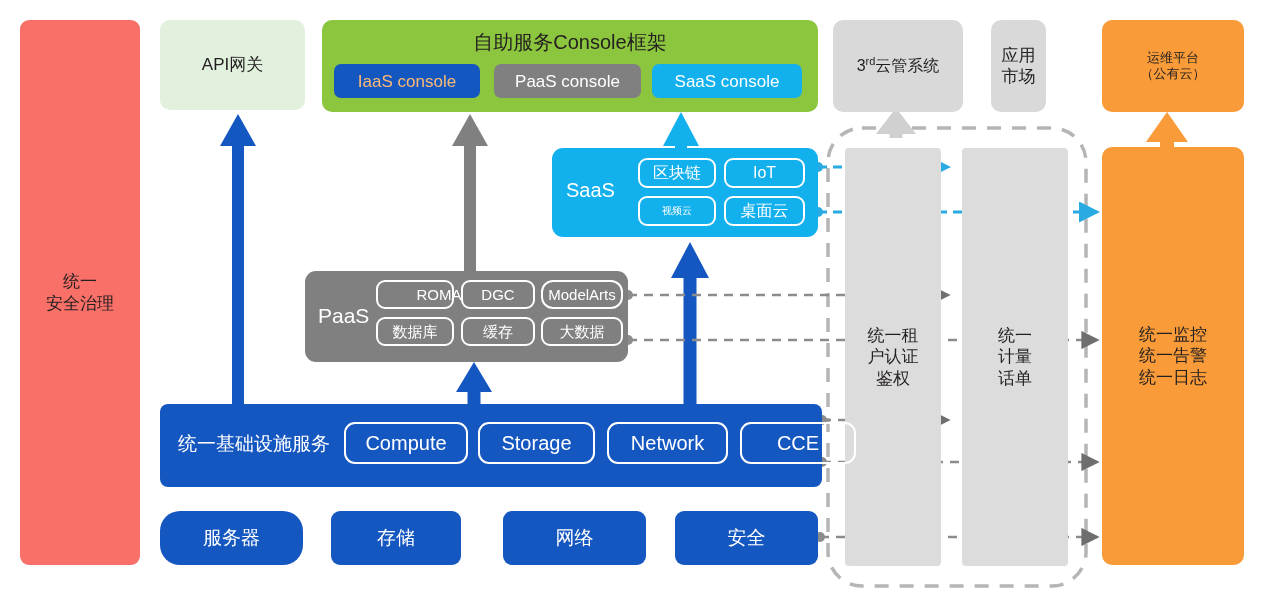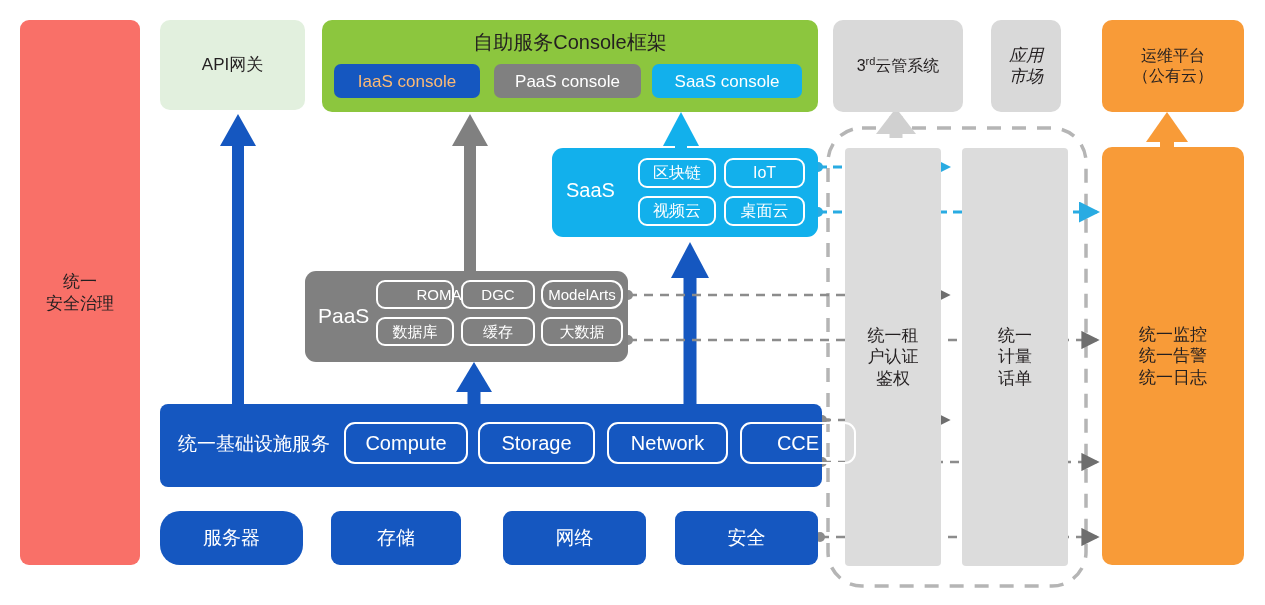--- a/index.html
+++ b/index.html
@@ -116,26 +116,26 @@
       <span>SaaS console</span>
     </div>
   </div>
 
   <div class="box z3" style="left:833px;top:20px;width:130px;height:92px;background:#D9D9D9;color:#231F20;font-size:16px;">
     <span>
       <span>3</span><sup style="font-size:11px;">rd</sup><span>云管系统</span>
     </span>
   </div>
 
-  <div class="box z3" style="left:991px;top:20px;width:70px;height:92px;background:#D9D9D9;color:#231F20;font-size:17px;font-style:italic;">
+  <div class="box z3" style="left:991px;top:20px;width:55px;height:92px;background:#D9D9D9;color:#231F20;font-size:17px;">
     <span style="white-space:pre-line;">应用
 市场</span>
   </div>
 
-  <div class="box z3" style="left:1102px;top:20px;width:142px;height:92px;background:#F89B38;color:#231F20;font-size:16px;align-items:center;">
+  <div class="box z3" style="left:1102px;top:20px;width:142px;height:92px;background:#F89B38;color:#231F20;font-size:13px;align-items:center;">
     <span style="white-space:pre-line;">运维平台
 （公有云）</span>
   </div>
 
   <div class="box z3" style="left:1102px;top:147px;width:142px;height:418px;background:#F89B38;color:#231F20;font-size:17px;">
     <span style="white-space:pre-line;">统一监控
 统一告警
 统一日志</span>
   </div>
 
@@ -151,21 +151,21 @@
   </div>
 
   <div class="box z3" style="left:552px;top:148px;width:266px;height:89px;background:#12B0EC;display:block;border-radius:11px;">
     <div style="position:absolute;left:14px;top:30px;color:#fff;font-size:20px;">SaaS</div>
     <div class="chip" style="left:86px;top:10px;width:78px;height:30px;font-size:16px;">
       <span>区块链</span>
     </div>
     <div class="chip" style="left:172px;top:10px;width:81px;height:30px;font-size:16px;">
       <span>IoT</span>
     </div>
-    <div class="chip" style="left:86px;top:48px;width:78px;height:30px;font-size:16px;">
+    <div class="chip" style="left:86px;top:48px;width:78px;height:30px;font-size:10px;">
       <span>视频云</span>
     </div>
     <div class="chip" style="left:172px;top:48px;width:81px;height:30px;font-size:16px;">
       <span>桌面云</span>
     </div>
   </div>
 
   <div class="box z3" style="left:305px;top:271px;width:323px;height:91px;background:#808080;display:block;border-radius:11px;">
     <div style="position:absolute;left:13px;top:32px;color:#fff;font-size:21px;">PaaS</div>
     <div class="chip" style="left:71px;top:9px;width:78px;height:29px;font-size:15px;padding-left:48px;">

